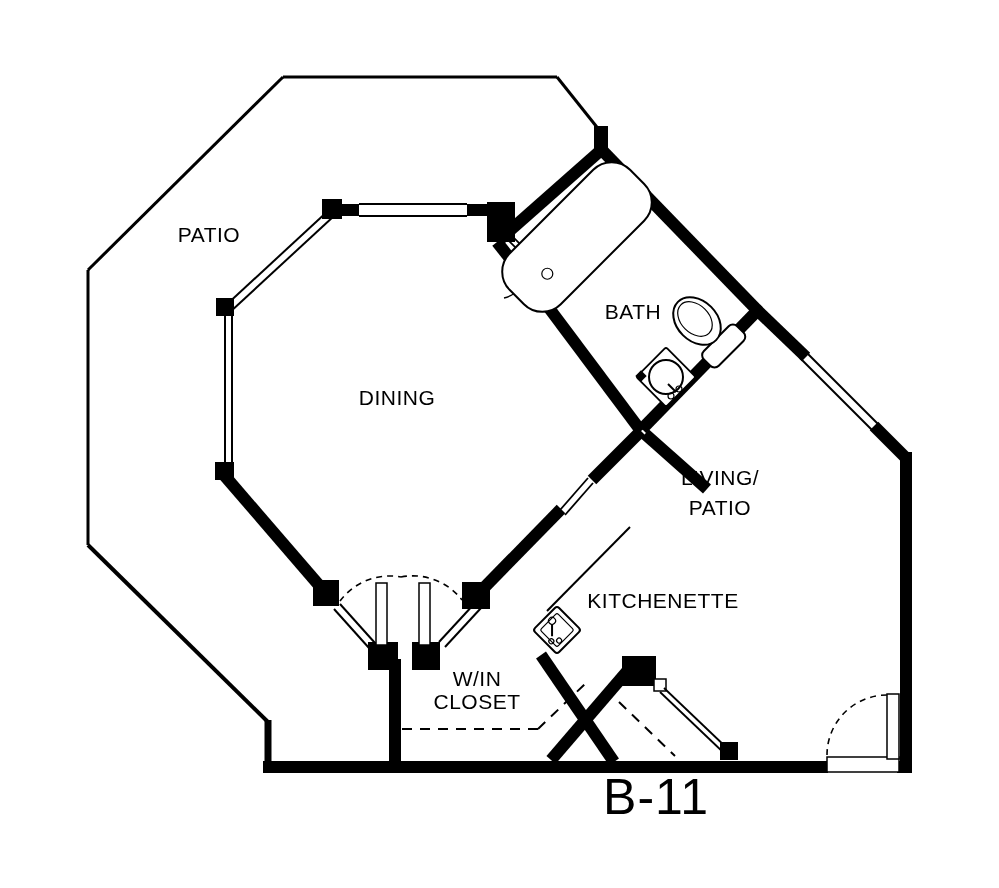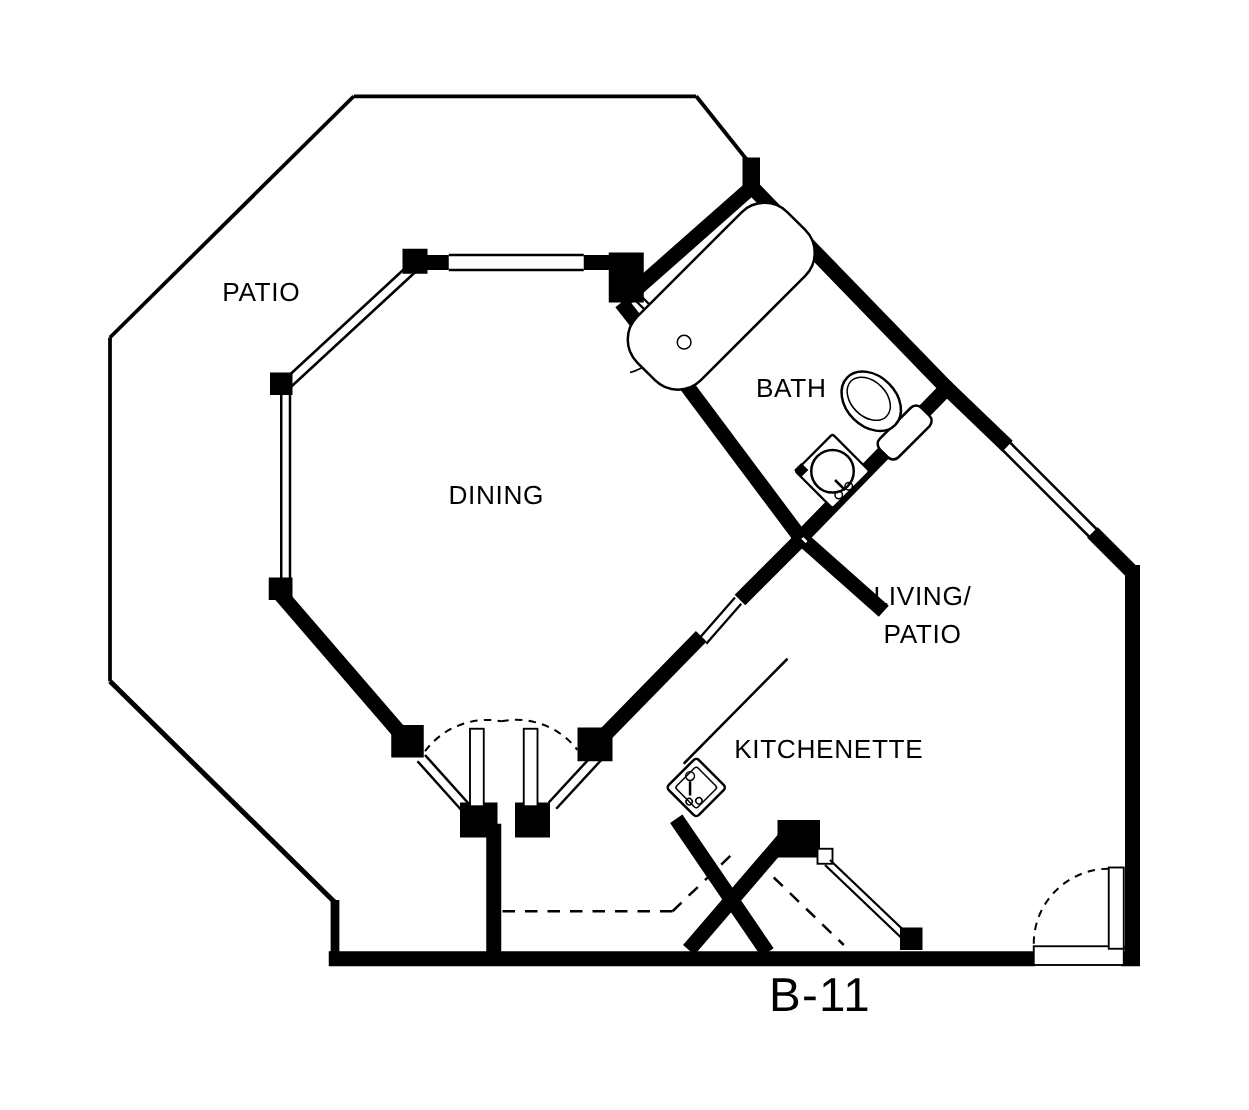--- a/index.html
+++ b/index.html
@@ -17,21 +17,21 @@
     color:#000;
     font-size:21px;
     letter-spacing:0.5px;
     text-align:center;
     white-space:nowrap;
     line-height:23px;
   }
   .label .line{display:block;}
   .label.living{line-height:30px;}
   .label.plan-id{
-    font-size:38px;
+    font-size:50px;
     letter-spacing:1px;
     line-height:40px;
   }
   
   .w   {stroke:#000;stroke-width:12;fill:none;}            
   .w7  {stroke:#000;stroke-width:7;fill:none;}
   .p   {stroke:#000;stroke-width:3;fill:none;}             
   .p4  {stroke:#000;stroke-width:4;fill:none;}
   .t   {stroke:#000;stroke-width:2;fill:none;}             
   .t18 {stroke:#000;stroke-width:1.8;fill:none;}
@@ -206,19 +206,23 @@
         <path class="t" d="M550 630 L558 638"></path>
         <circle class="fxt" cx="561" cy="642" r="2.5"></circle>
         <circle class="fxt" cx="566" cy="636" r="2.5"></circle>
       </g>
     </g>
   </svg>
 
   <div class="label" style="left:209px;top:234px">PATIO</div>
   <div class="label" style="left:397px;top:397px">DINING</div>
   <div class="label" style="left:633px;top:311px">BATH</div>
-  <div class="label living" style="left:738px;top:493px">
+  <div class="label living" style="left:720px;top:493px">
     <span class="line">LIVING/</span>
     <span class="line">PATIO</span>
   </div>
   <div class="label" style="left:663px;top:600px">KITCHENETTE</div>
+  <div class="label" style="left:477px;top:690px">
+    <span class="line">W/IN</span>
+    <span class="line">CLOSET</span>
+  </div>
   <div class="label plan-id" style="left:656px;top:797px">B-11</div>
 </div>
 
 </body></html>

